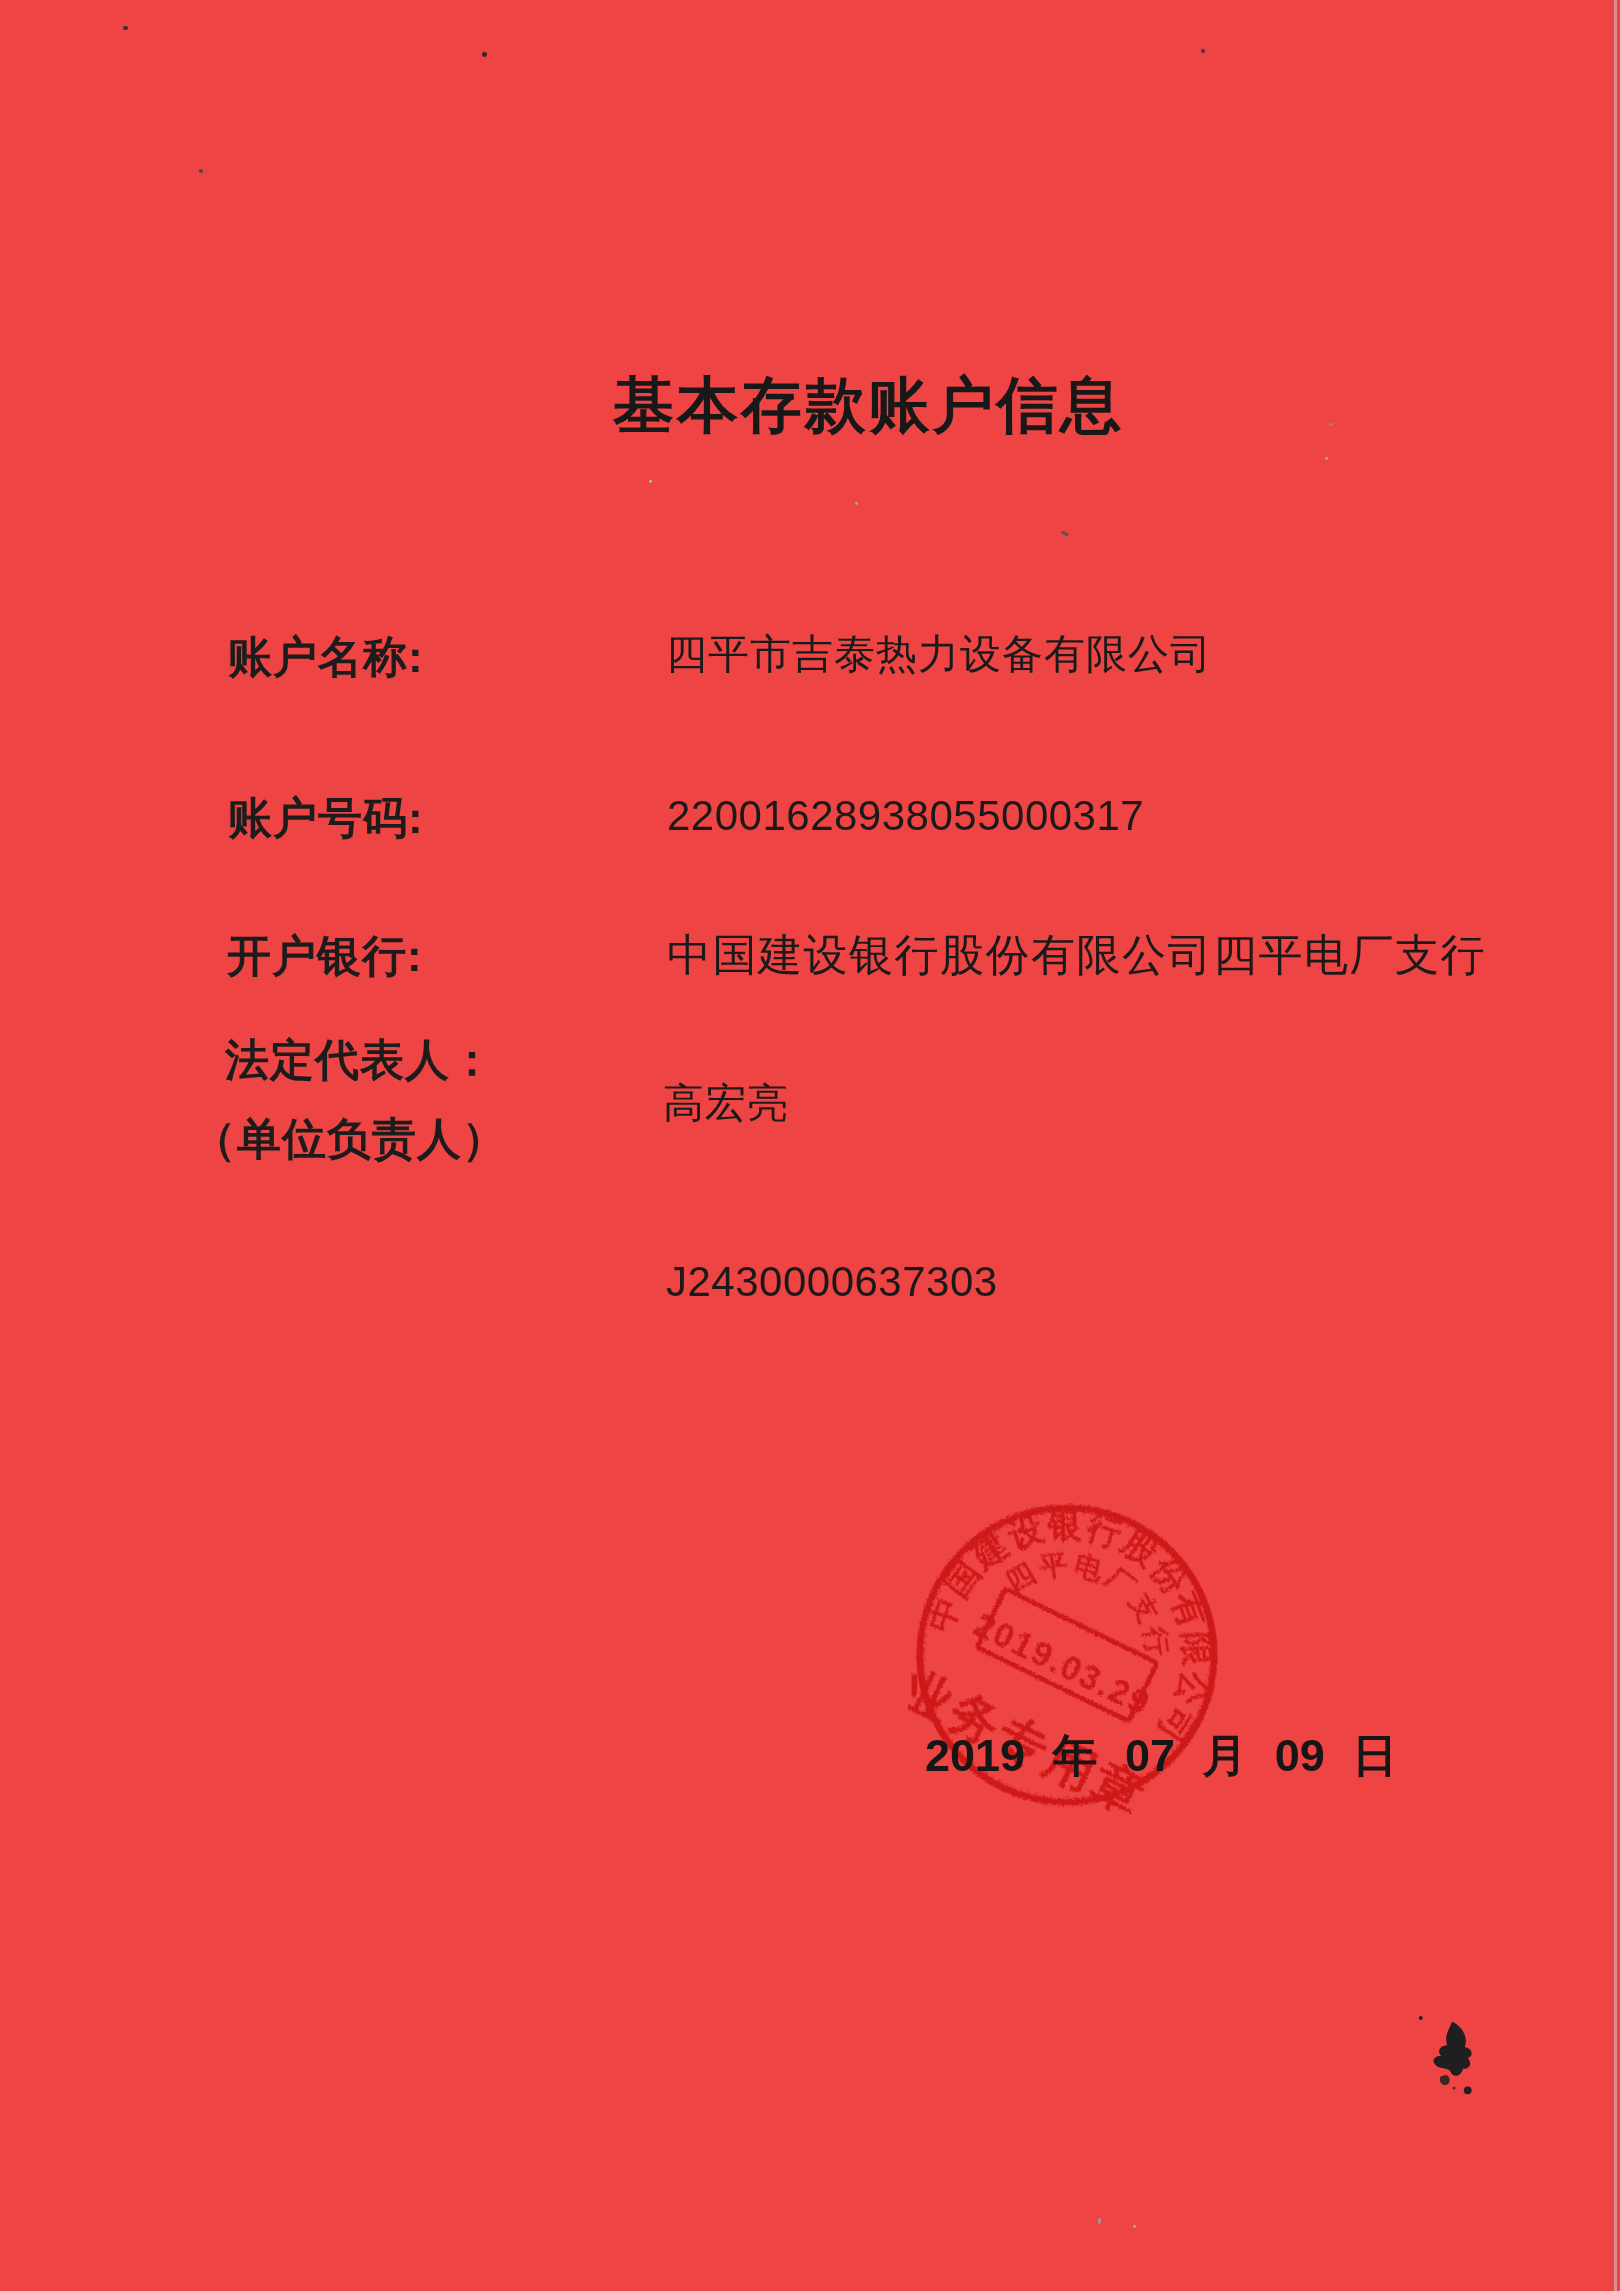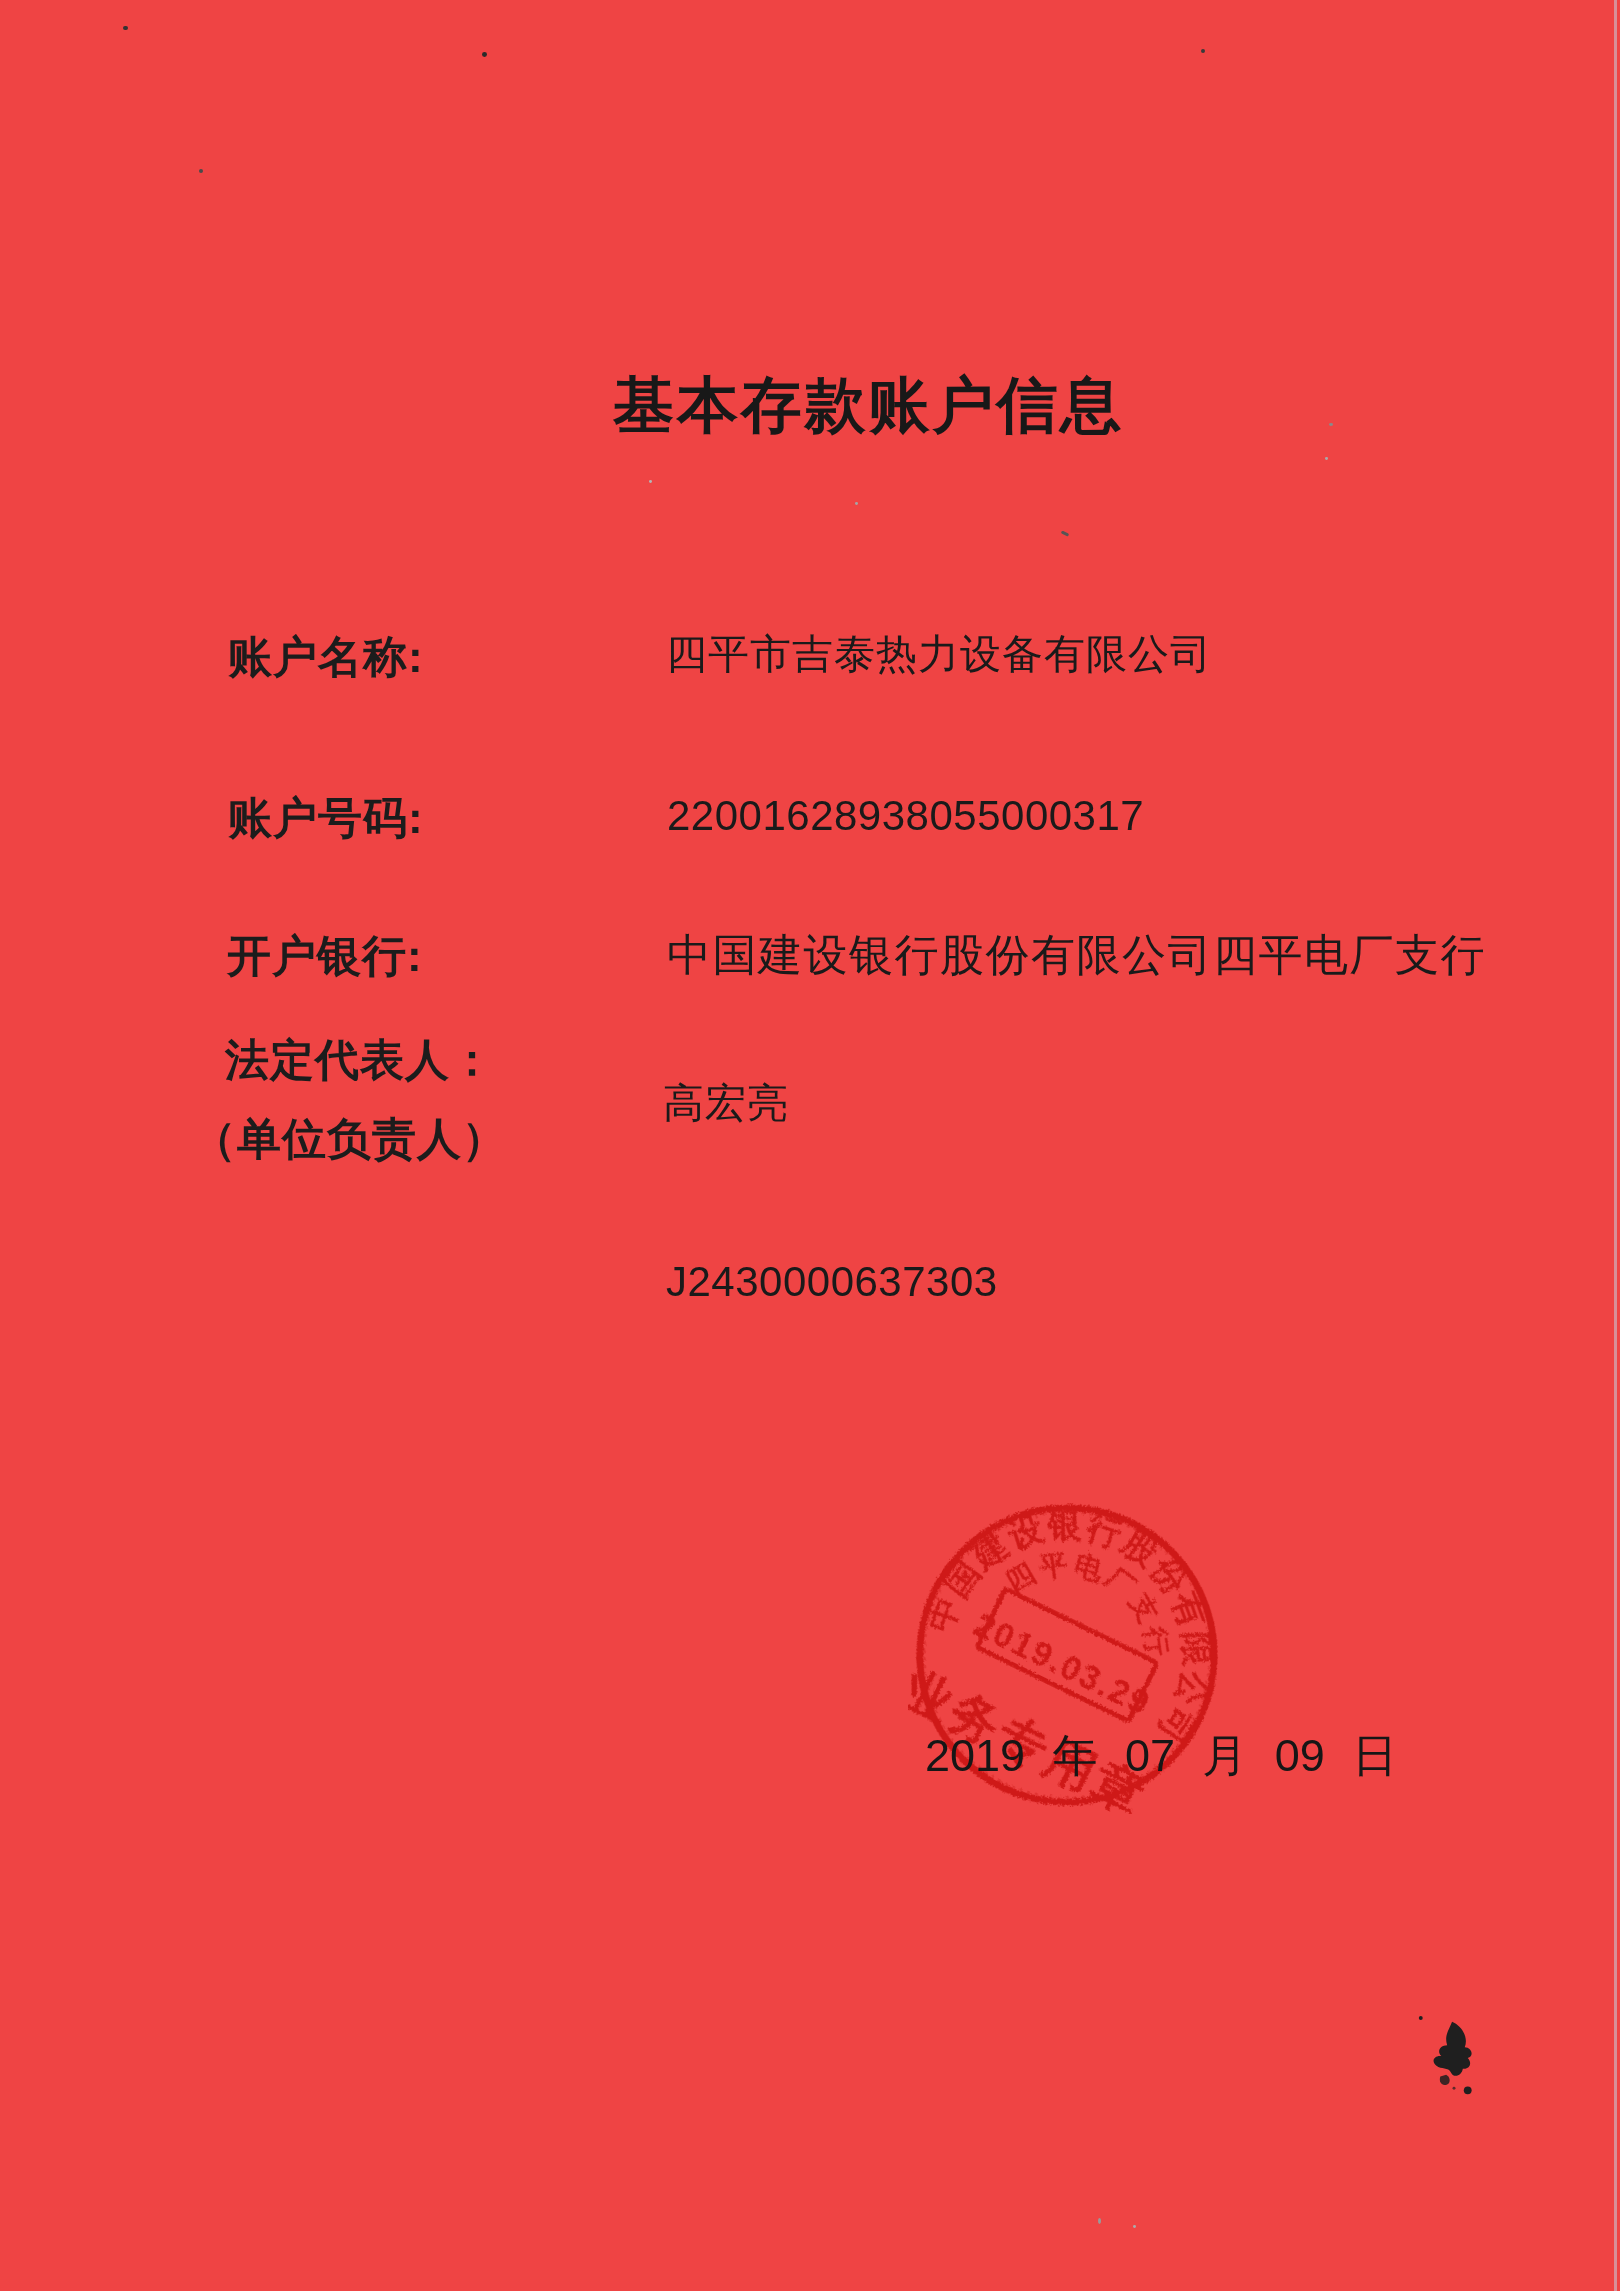--- a/index.html
+++ b/index.html
@@ -29,21 +29,21 @@
     font-size:41px;
     font-weight:400;
     letter-spacing:1px;
     color:#1a1a1a;
   }
   .num{letter-spacing:0.5px;font-weight:500;}
   .dateline{
     display:flex;
     gap:27.4px;
     font-size:45px;
-    font-weight:400;
+    font-weight:700;
     color:#161616;
     align-items:baseline;
     z-index:5;
   }
   .seal{
     z-index:4;
     mix-blend-mode:multiply;
     opacity:0.88;
   }
   .speck{position:absolute;border-radius:50%;display:block;}

